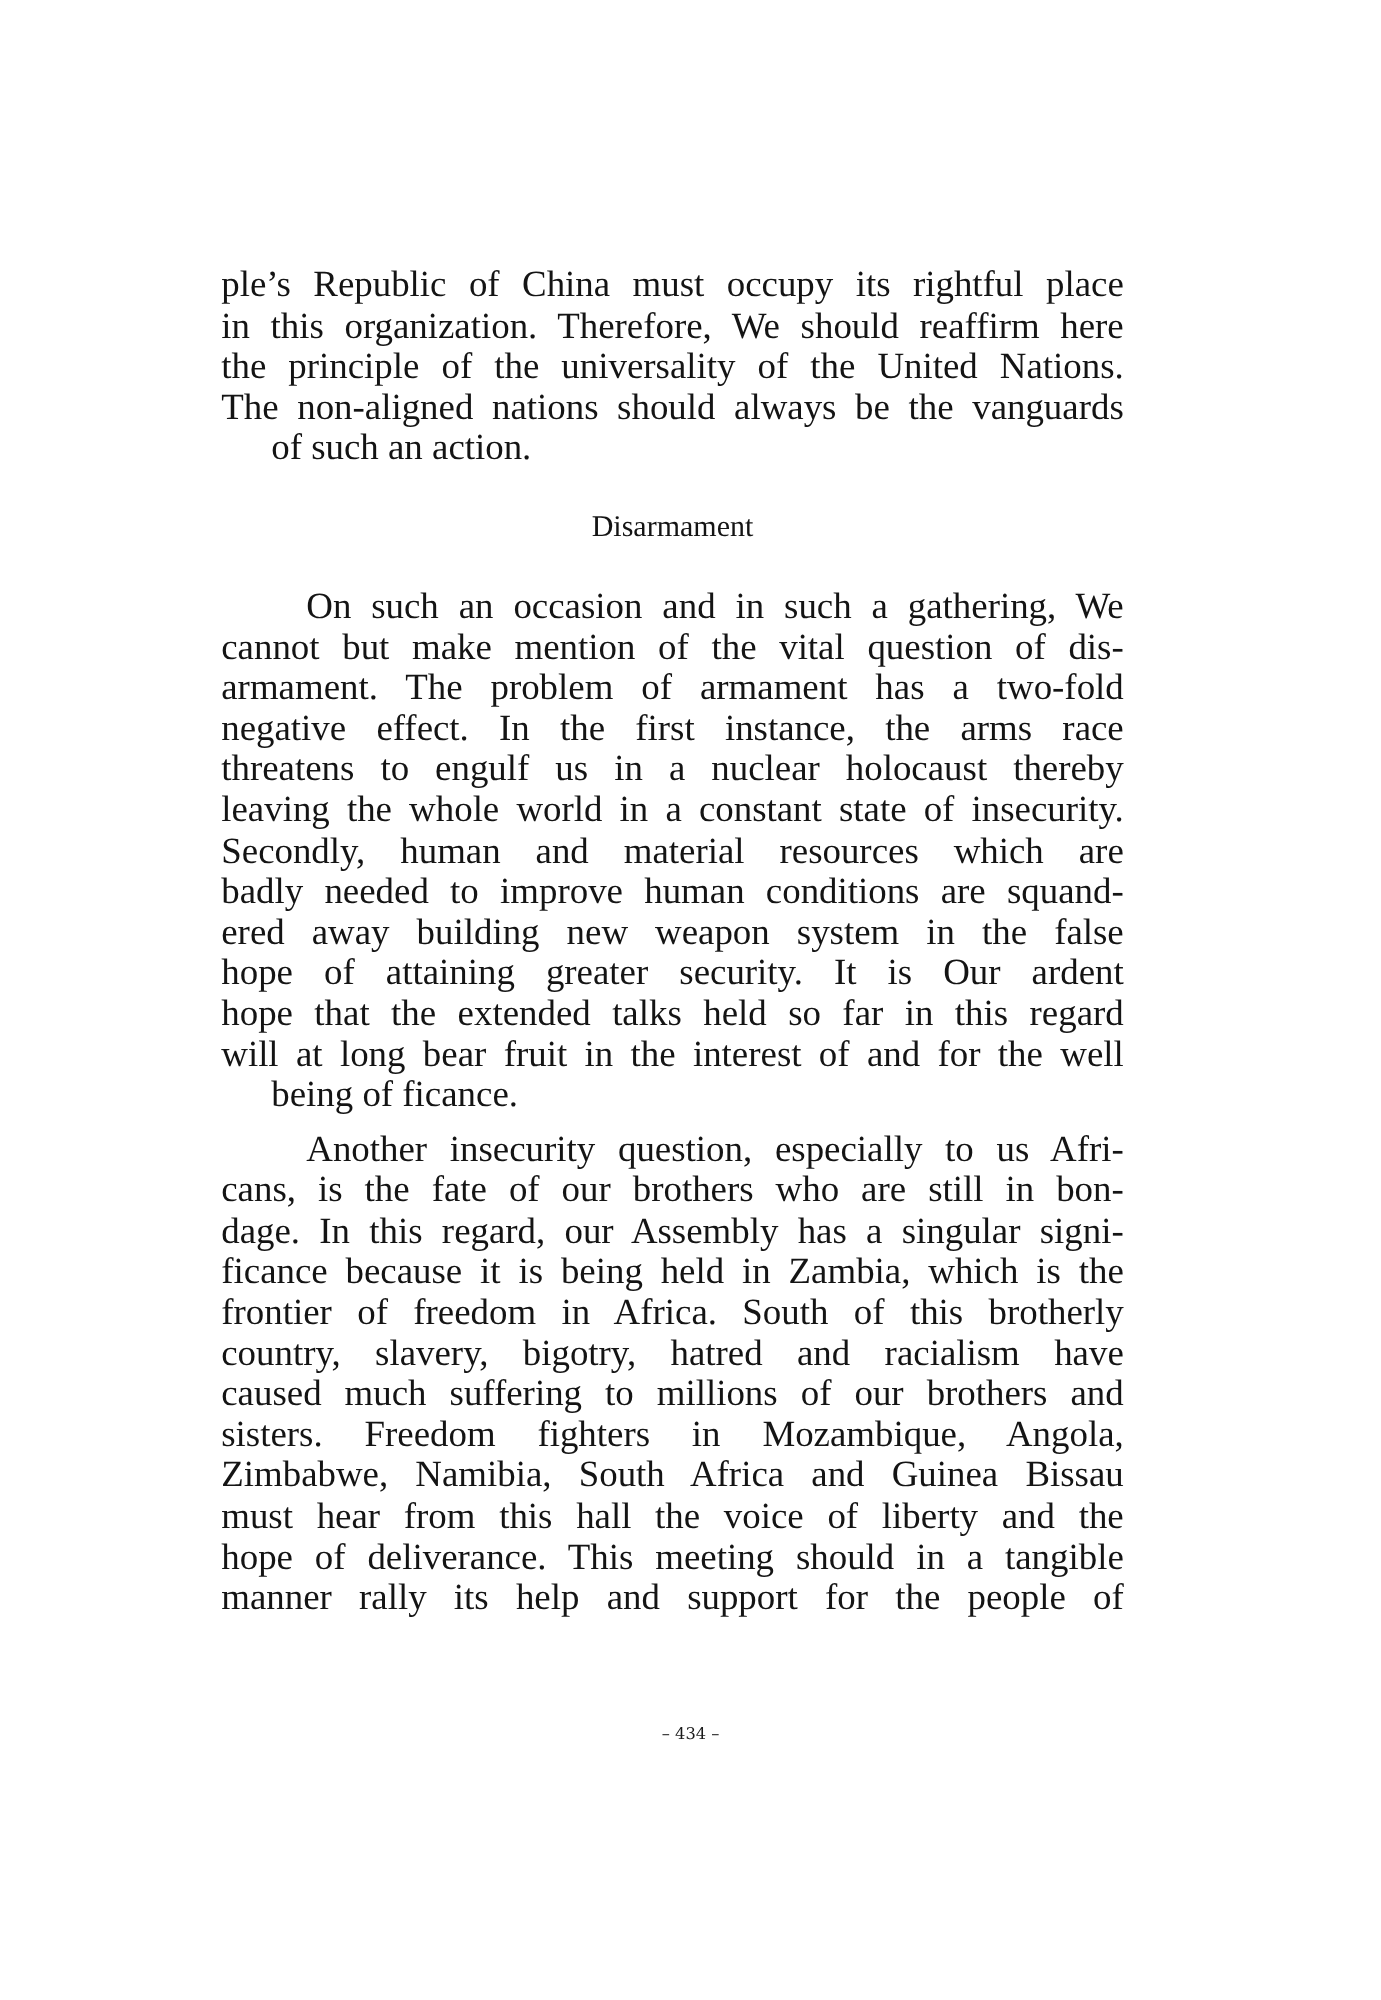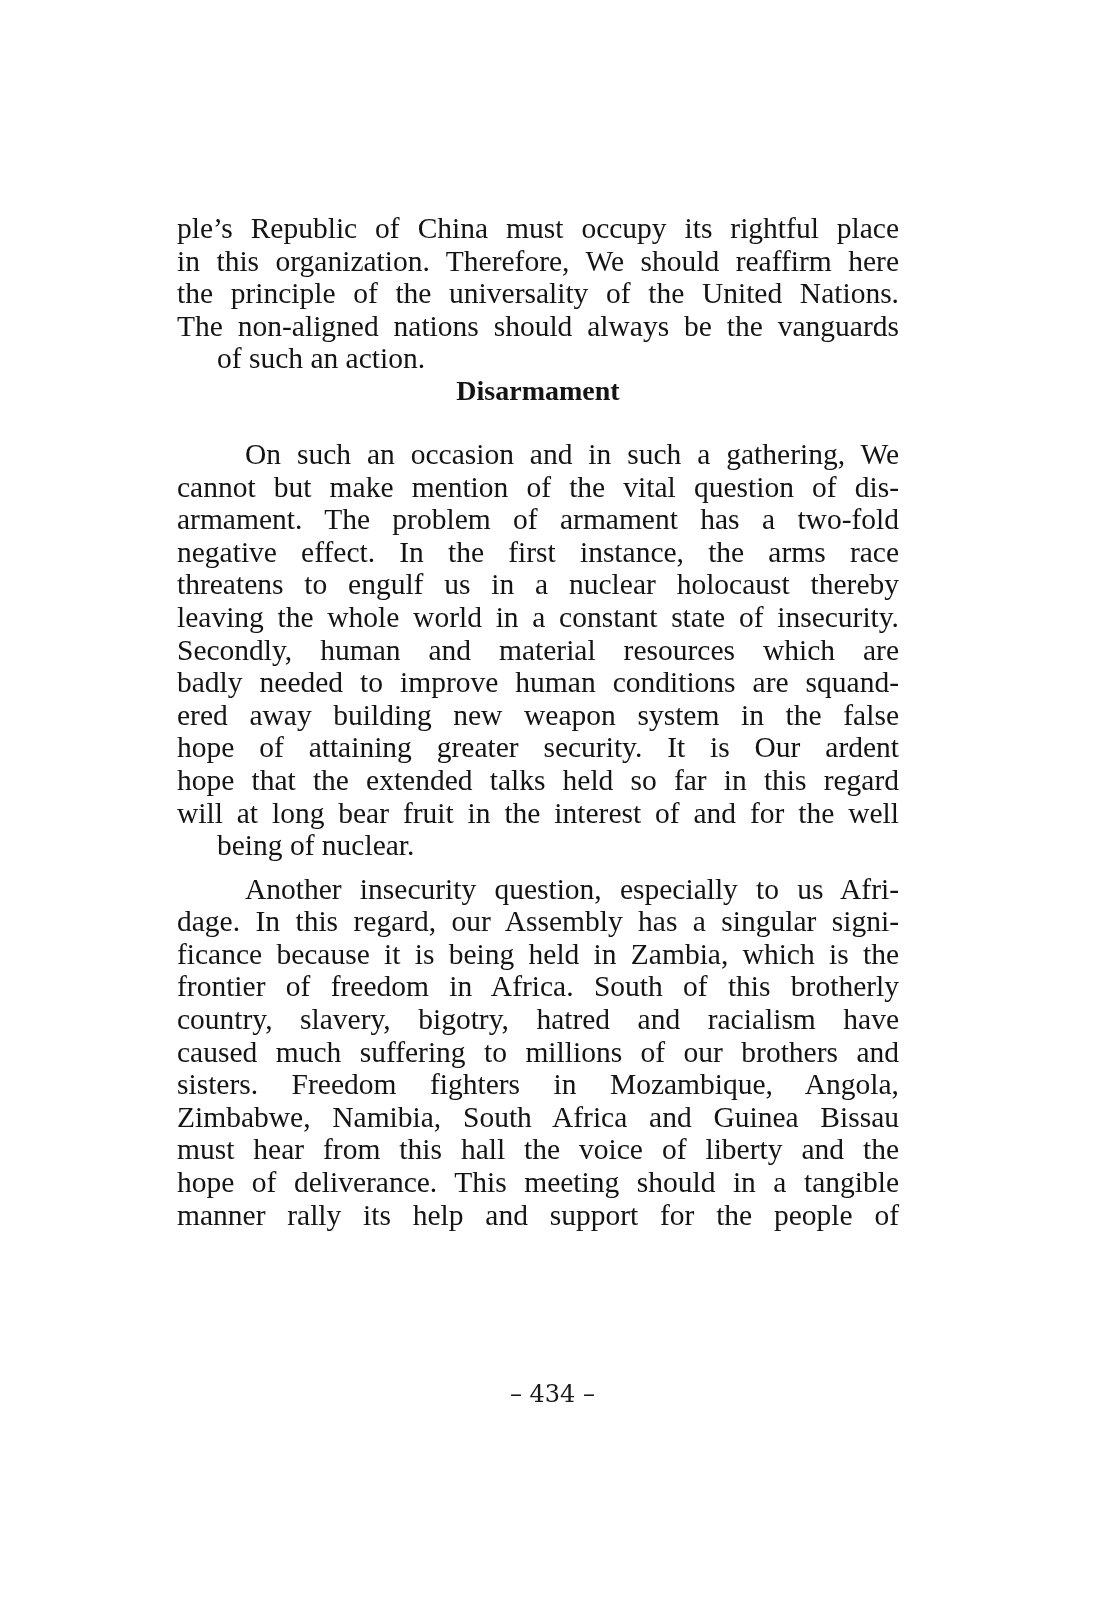--- a/index.html
+++ b/index.html
@@ -30,38 +30,39 @@
       text-align-last: justify;
     }
     .line.last {
       text-align-last: left;
       margin-left: 40px;
     }
     .line.indent {
       padding-left: 68px;
     }
     .heading {
-      font-weight: bold;
-      font-size: 28px;
+      font-weight: normal;
+      font-size: 24px;
       text-align: center;
       height: 32px;
       line-height: 32px;
+      margin-top: 31px;
       margin-bottom: 31px;
     }
     .para-gap {
       height: 11px;
     }
     .page-number {
       position: absolute;
       left: 0;
       width: 1105px;
       top: 1380px;
       text-align: center;
       font-family: "DejaVu Serif", serif;
-      font-size: 24px;
+      font-size: 13px;
       color: #1a1a1a;
     }
   </style>
 </head>
 <body>
 
 <div class="page">
   <div>
     <div class="line">ple’s Republic of China must occupy its rightful place</div>
     <div class="line">in this organization. Therefore, We should reaffirm here</div>
@@ -78,27 +79,28 @@
     <div class="line">armament. The problem of armament has a two-fold</div>
     <div class="line">negative effect. In the first instance, the arms race</div>
     <div class="line">threatens to engulf us in a nuclear holocaust thereby</div>
     <div class="line">leaving the whole world in a constant state of insecurity.</div>
     <div class="line">Secondly, human and material resources which are</div>
     <div class="line">badly needed to improve human conditions are squand-</div>
     <div class="line">ered away building new weapon system in the false</div>
     <div class="line">hope of attaining greater security. It is Our ardent</div>
     <div class="line">hope that the extended talks held so far in this regard</div>
     <div class="line">will at long bear fruit in the interest of and for the well</div>
-    <div class="line last">being of nuclear.</div>
+    <div class="line last">being of ficance.</div>
   </div>
 
   <div class="para-gap"></div>
 
   <div>
     <div class="line indent">Another insecurity question, especially to us Afri-</div>
+    <div class="line">cans, is the fate of our brothers who are still in bon-</div>
     <div class="line">dage. In this regard, our Assembly has a singular signi-</div>
     <div class="line">ficance because it is being held in Zambia, which is the</div>
     <div class="line">frontier of freedom in Africa. South of this brotherly</div>
     <div class="line">country, slavery, bigotry, hatred and racialism have</div>
     <div class="line">caused much suffering to millions of our brothers and</div>
     <div class="line">sisters. Freedom fighters in Mozambique, Angola,</div>
     <div class="line">Zimbabwe, Namibia, South Africa and Guinea Bissau</div>
     <div class="line">must hear from this hall the voice of liberty and the</div>
     <div class="line">hope of deliverance. This meeting should in a tangible</div>
     <div class="line">manner rally its help and support for the people of</div>

